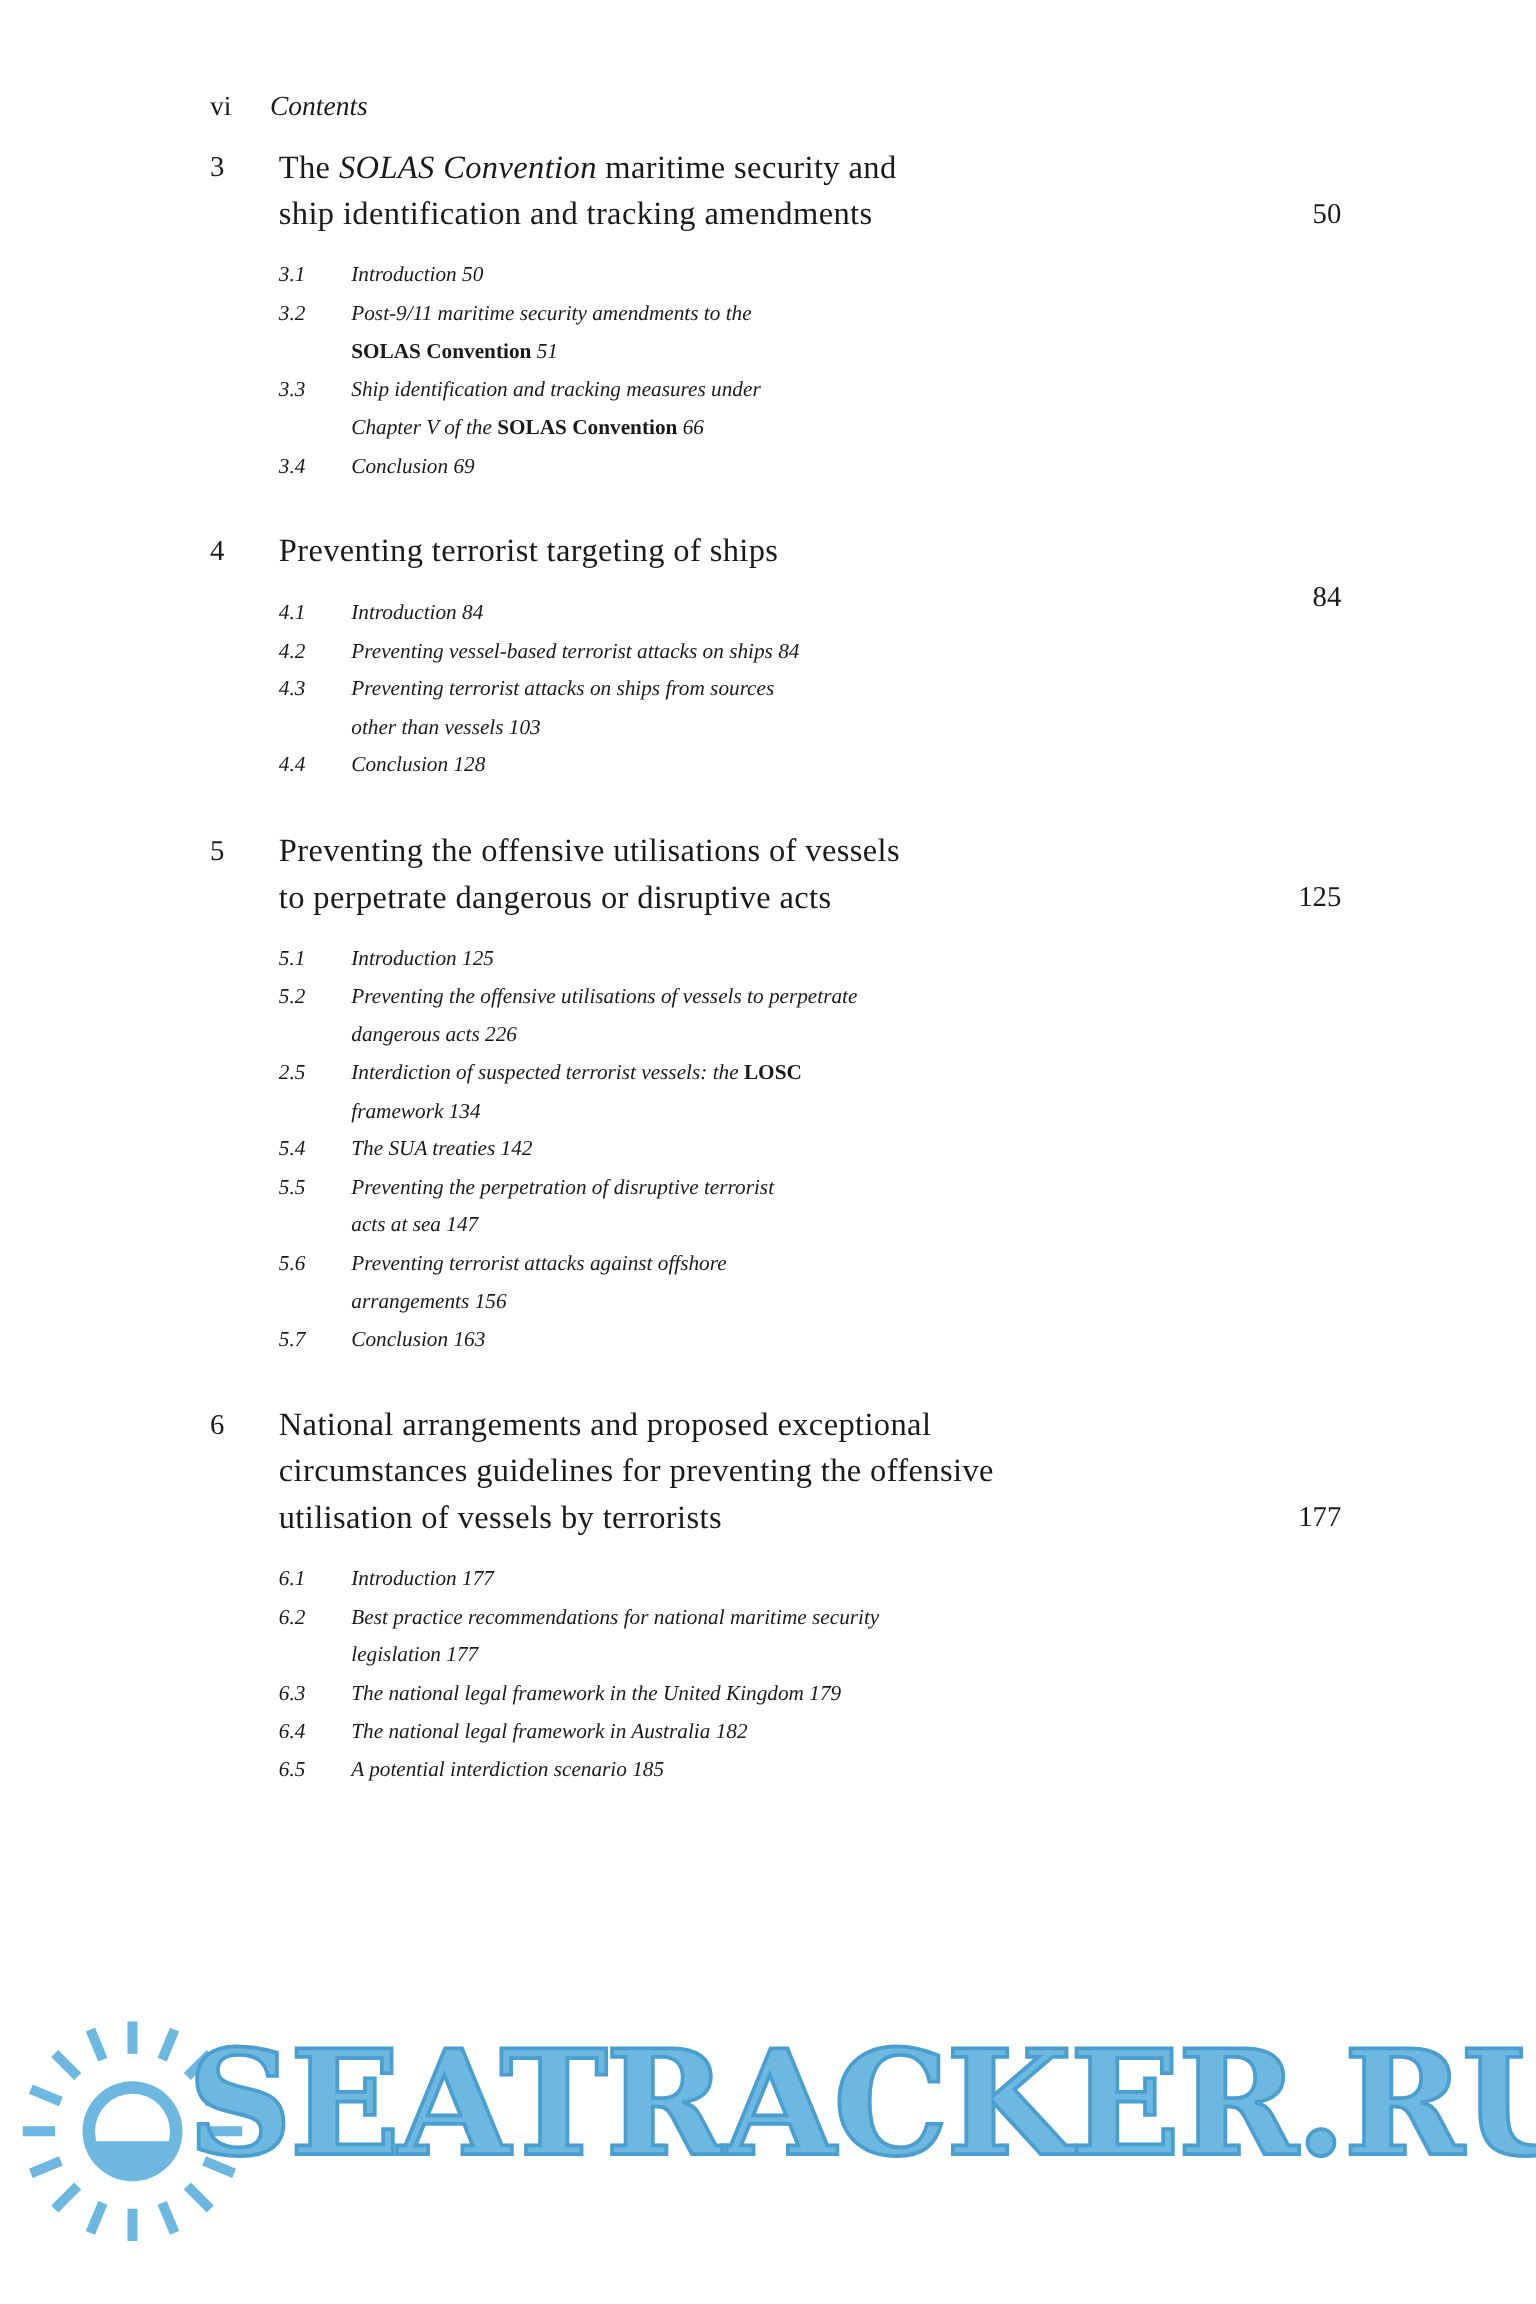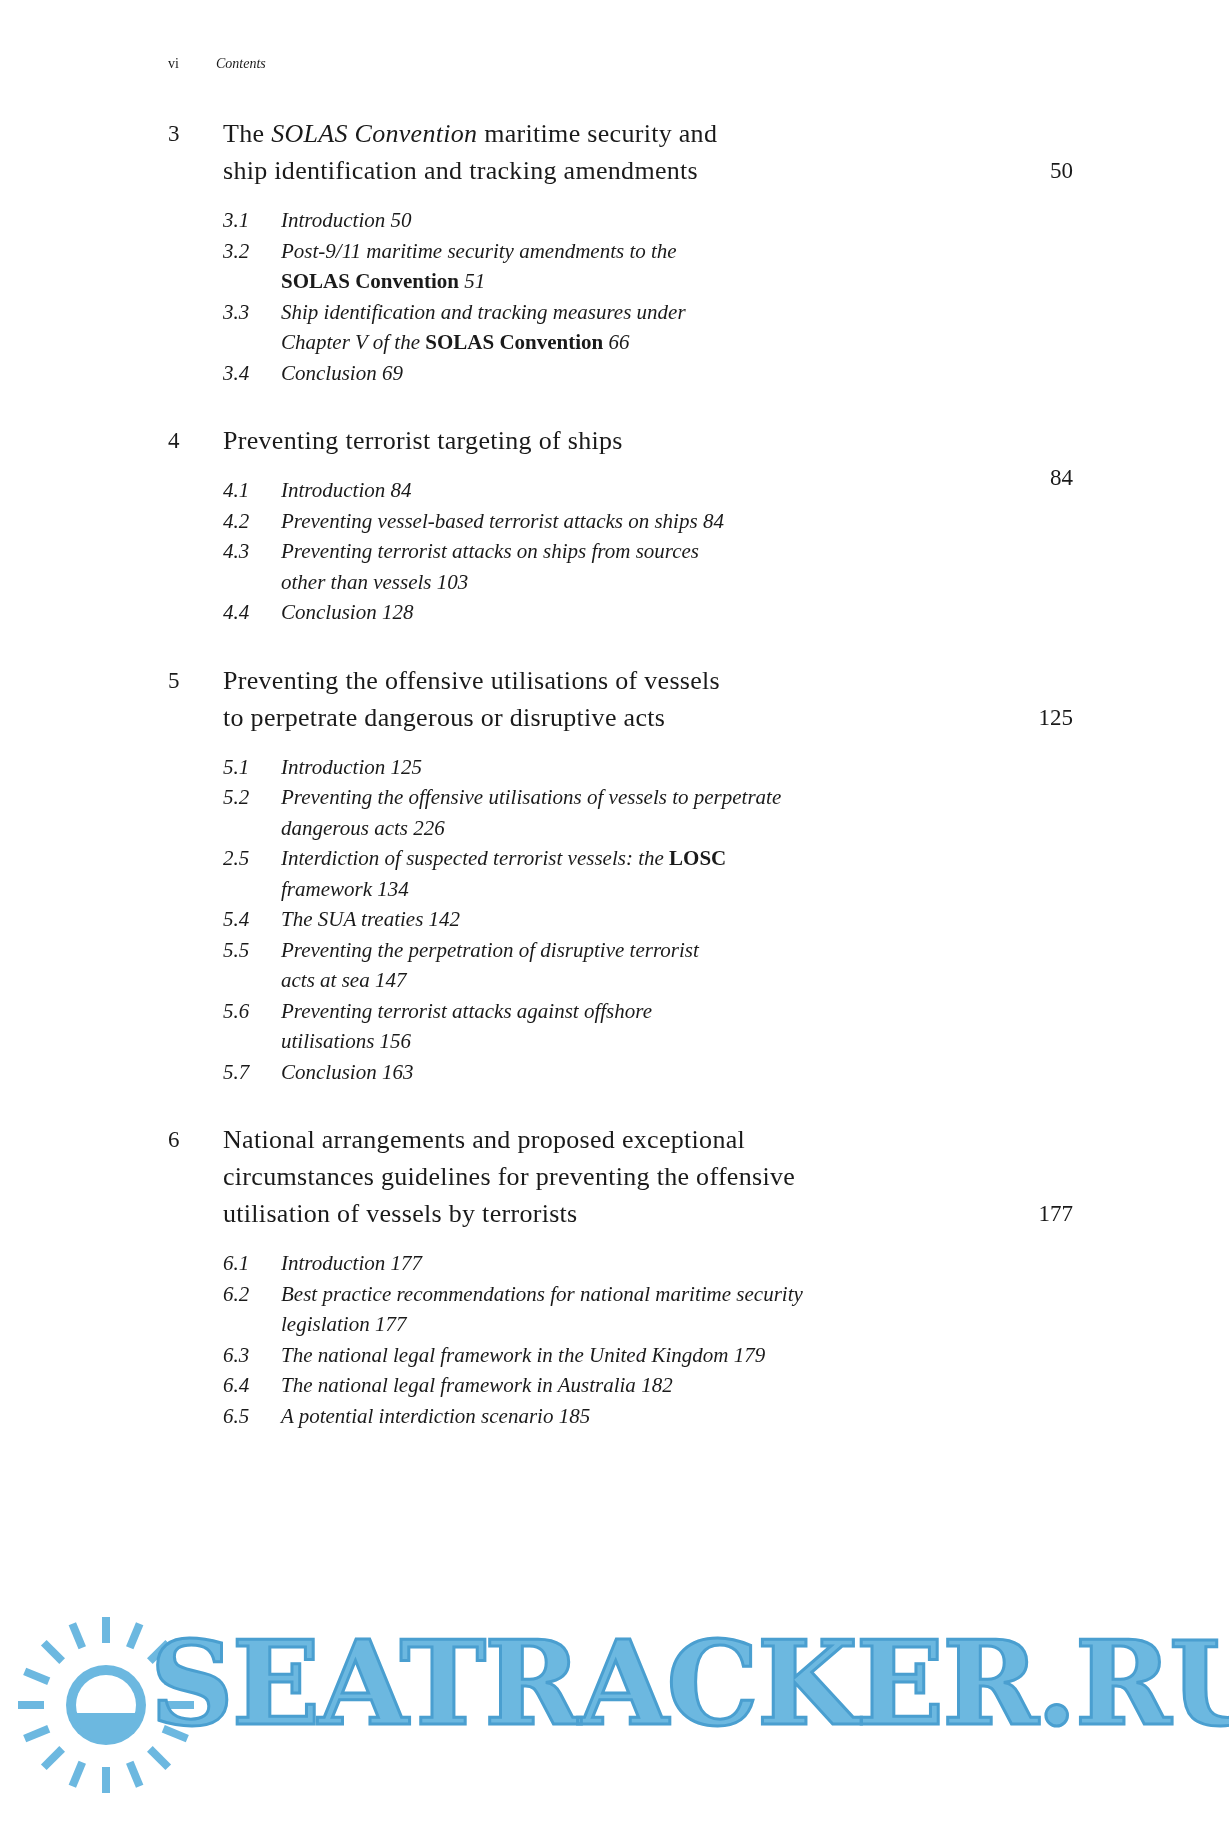--- a/index.html
+++ b/index.html
@@ -16,24 +16,24 @@
     overflow: hidden;
   }
   .page {
     position: absolute;
     top: 0; left: 0;
     width: 1229px;
     height: 1843px;
   }
   .running-head {
     position: absolute;
-    top: 56px;
+    top: 72px;
     left: 168px;
     width: 900px;
-    font-size: 14px;
+    font-size: 22px;
   }
   .rh-folio {
     display: inline-block;
     width: 48px;
     font-style: normal;
   }
   .rh-title {
     font-style: italic;
   }
   .toc {
@@ -79,21 +79,21 @@
   }
   .chap-page.row2 { top: 37px; }
   .chap-page.row3 { top: 74px; }
   .sections {
     margin-top: 16px;
     margin-left: 55px;
   }
   .section {
     position: relative;
     font-style: italic;
-    font-size: 21px;
+    font-size: 17px;
     line-height: 30.5px;
     padding-left: 58px;
     margin-bottom: 0px;
   }
   .sec-num {
     position: absolute;
     left: 0;
     top: 0;
     font-style: italic;
   }
@@ -227,21 +227,21 @@
             <div class="sec-text"><span class="pg">The SUA treaties  </span><span class="pg">142</span></div>
           </div>
           <div class="section">
             <span class="sec-num">5.5</span>
             <div class="sec-text"><span class="pg">Preventing the perpetration of disruptive terrorist</span></div>
             <div class="sec-text"><span class="pg">acts at sea  </span><span class="pg">147</span></div>
           </div>
           <div class="section">
             <span class="sec-num">5.6</span>
             <div class="sec-text"><span class="pg">Preventing terrorist attacks against offshore</span></div>
-            <div class="sec-text"><span class="pg">utilisations  </span><span class="pg">156</span></div>
+            <div class="sec-text"><span class="pg">arrangements  </span><span class="pg">156</span></div>
           </div>
           <div class="section">
             <span class="sec-num">5.7</span>
             <div class="sec-text"><span class="pg">Conclusion  </span><span class="pg">163</span></div>
           </div>
         </div>
       </div>
       <div class="chapter gap-after">
         <div class="chap-head">
           <div class="chap-num">6</div>

